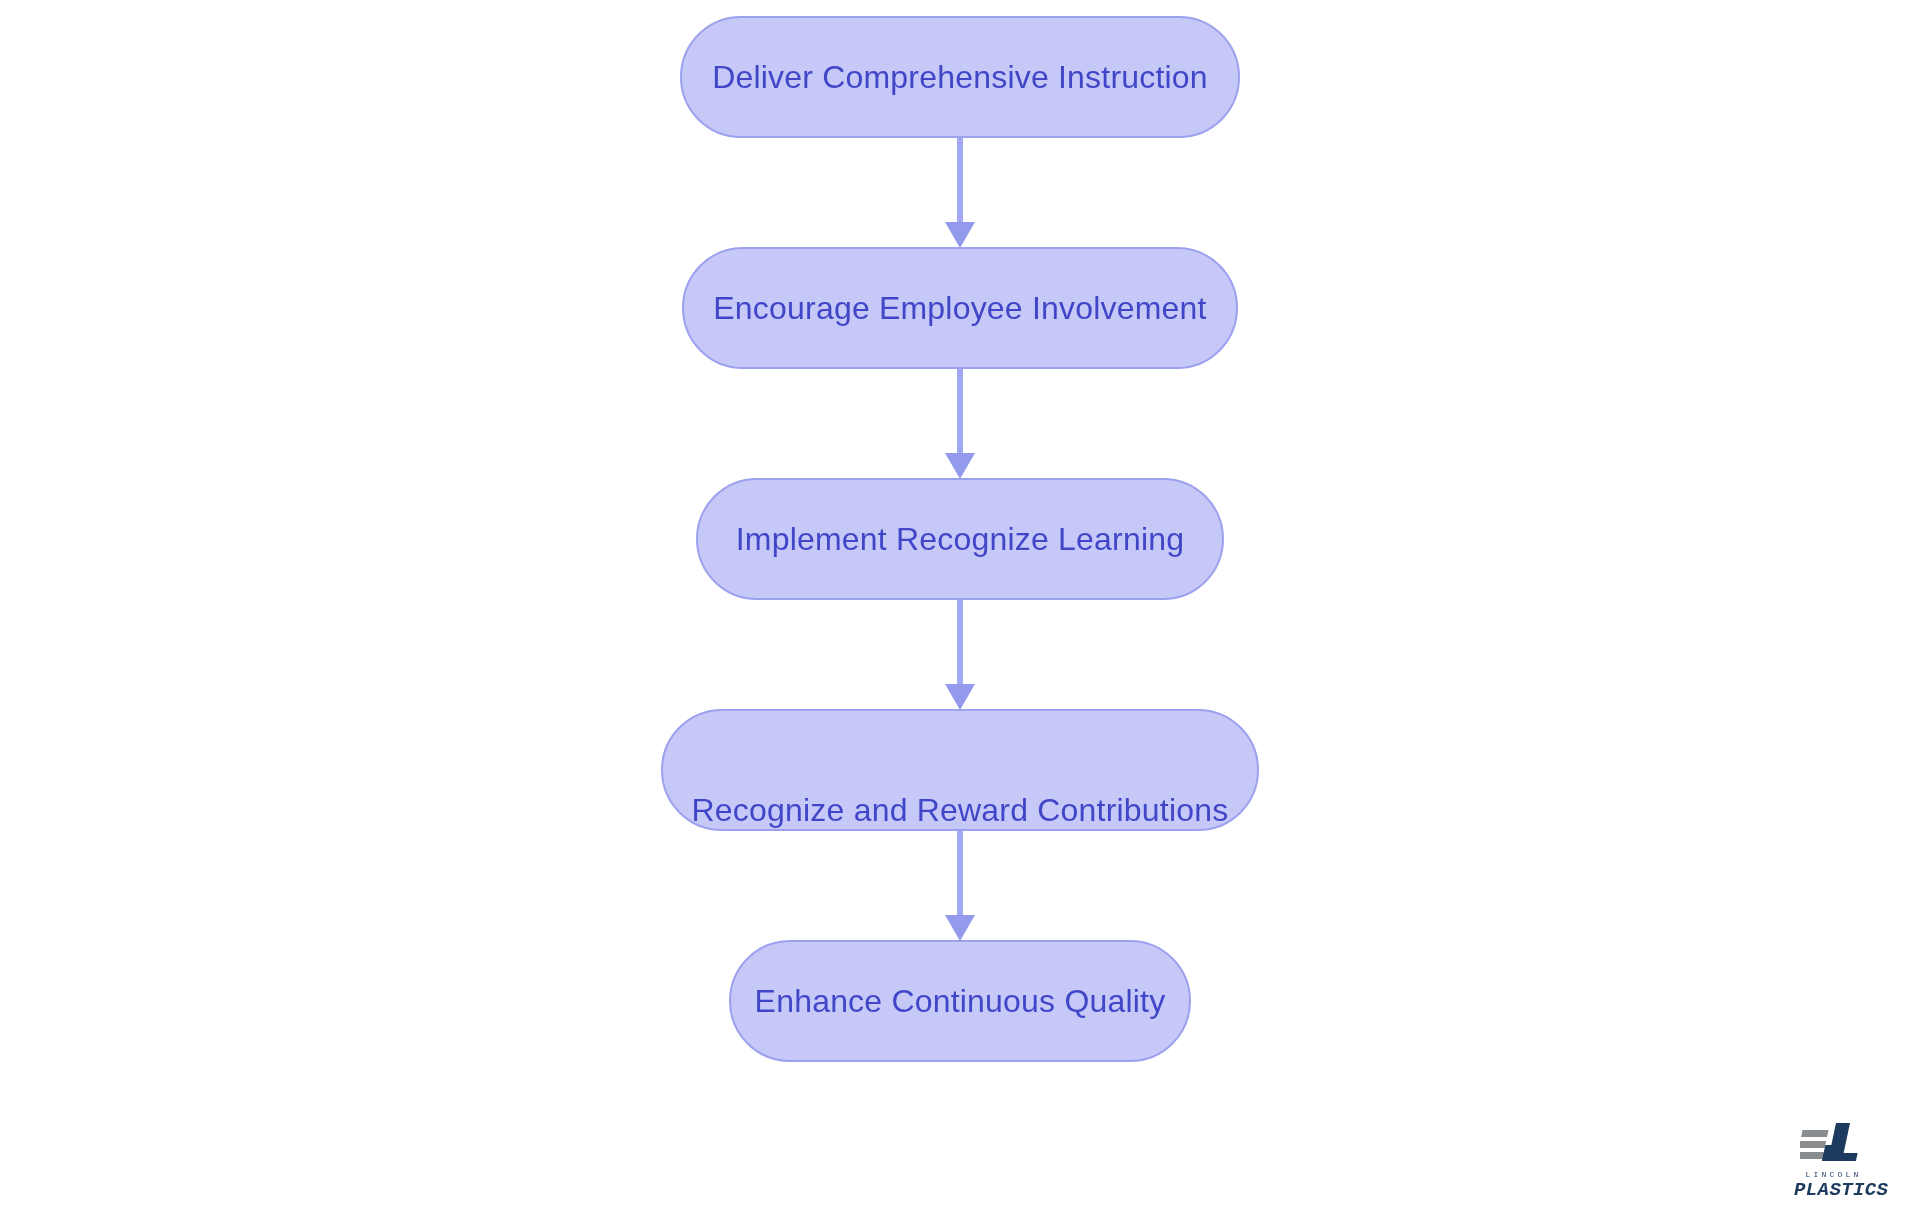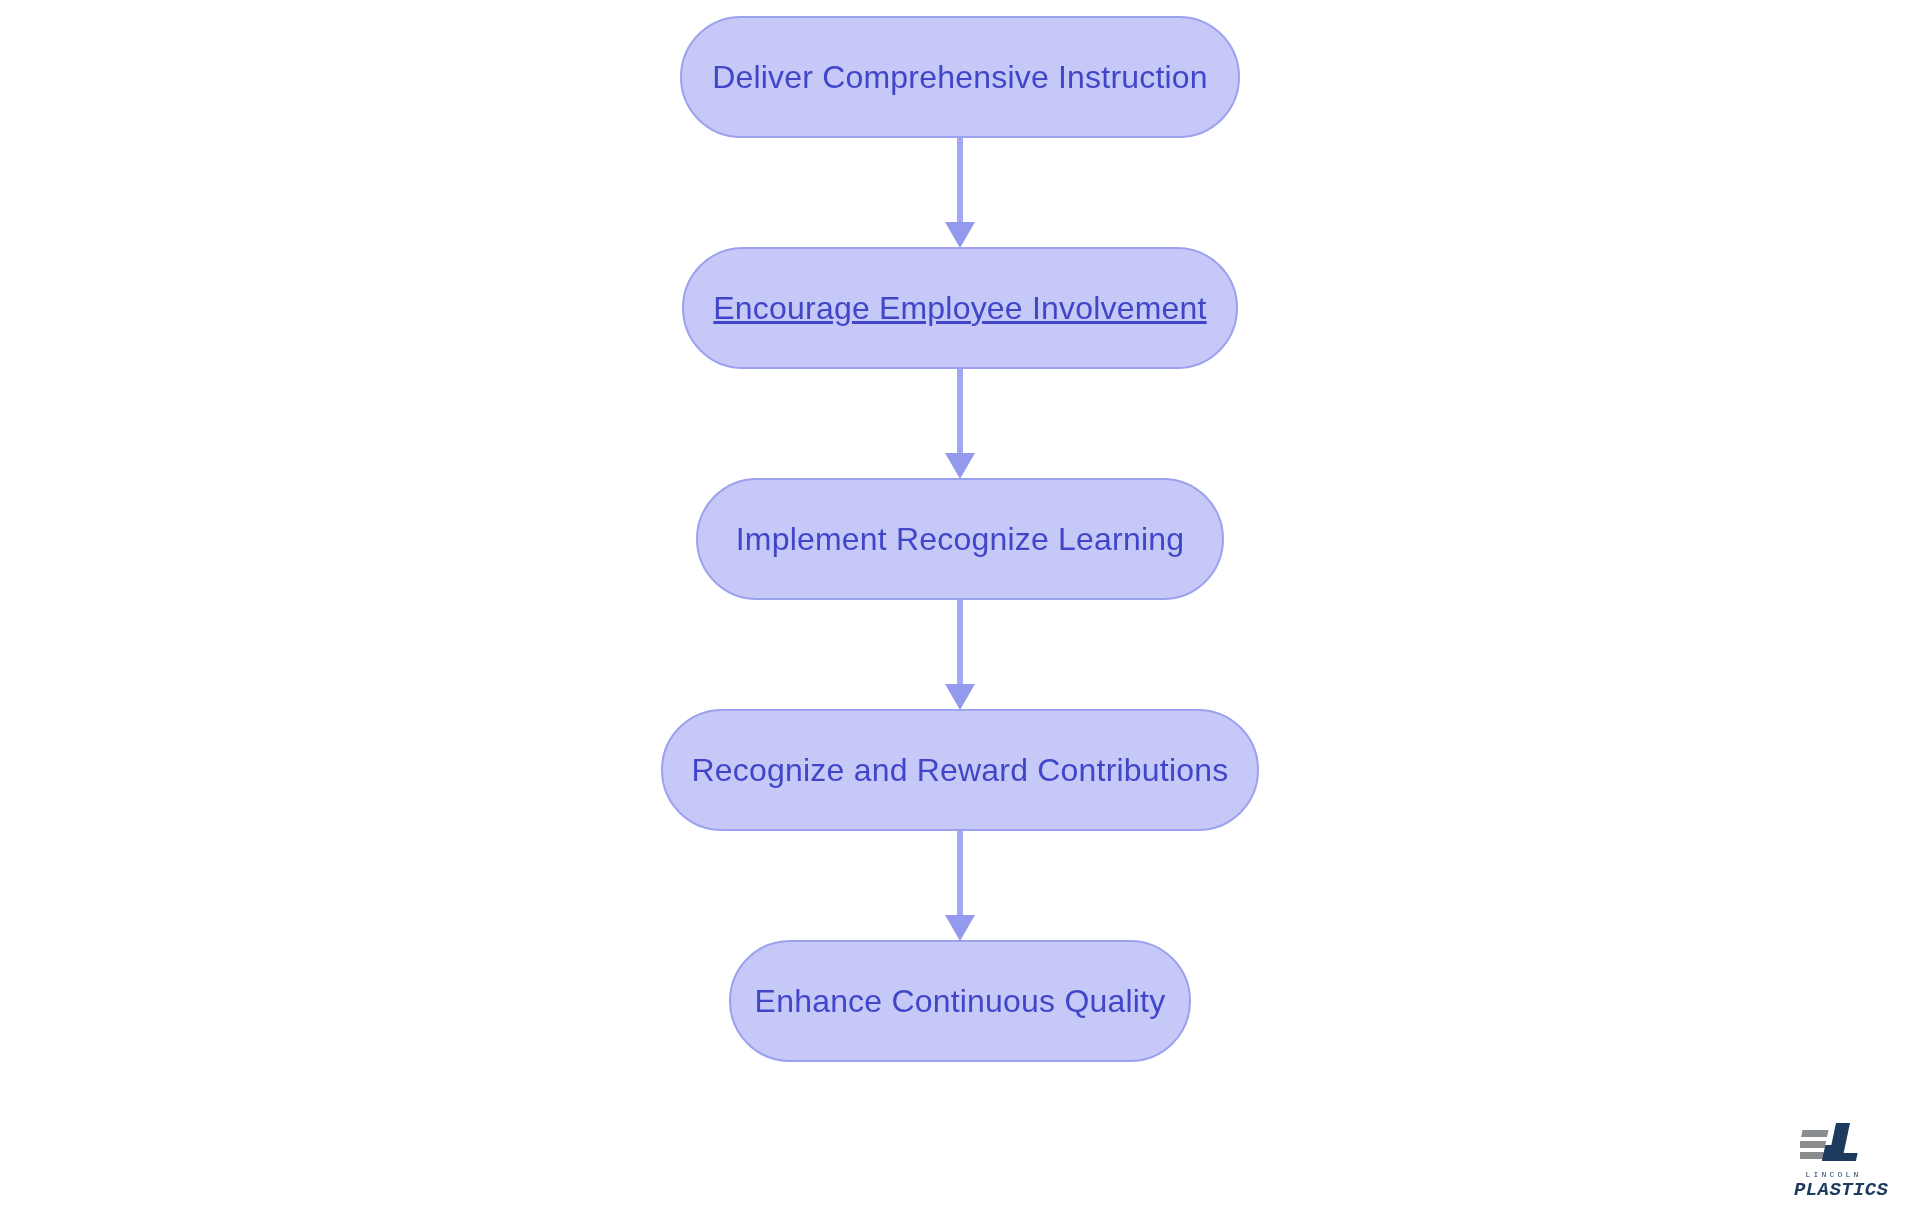--- a/index.html
+++ b/index.html
@@ -25,23 +25,23 @@
     height: 122px;
     display: flex;
     align-items: center;
     justify-content: center;
     color: var(--node-text, #4146c9);
     font-size: 32px;
     letter-spacing: 0.2px;
     white-space: nowrap;
   }
   .n1 { left: 680px;  top: 16px;  width: 560px; }
-  .n2 { left: 682px;  top: 247px; width: 556px; text-decoration: underline; }
+  .n2 { left: 682px;  top: 247px; width: 556px; }
   .n3 { left: 696px;  top: 478px; width: 528px; }
-  .n4 { left: 661px;  top: 709px; width: 598px; }
+  .n4 { left: 661px;  top: 709px; width: 598px; align-items: flex-end; }
   .n5 { left: 729px;  top: 940px; width: 462px; }
 
   .arrow { position: absolute; width: 30px; left: 945px; }
   .a1 { top: 138px; }
   .a2 { top: 369px; }
   .a3 { top: 600px; }
   .a4 { top: 831px; }
   .arrow .stem {
     position: absolute;
     left: 12px;

